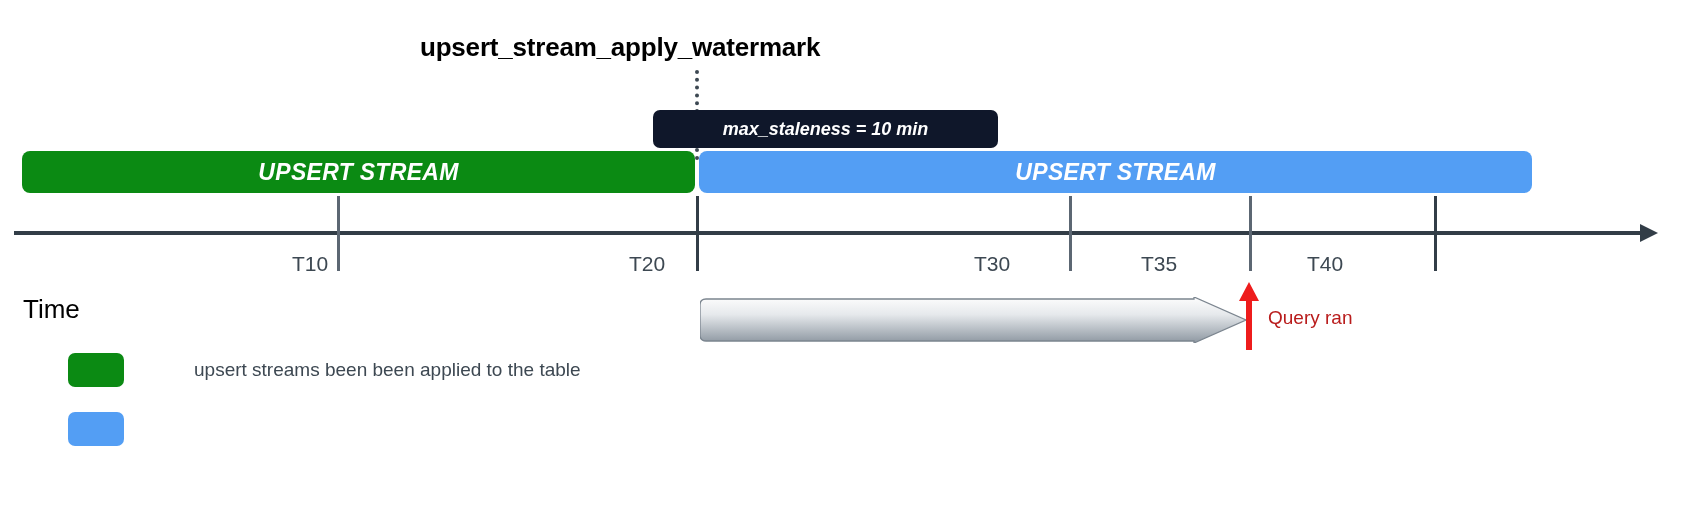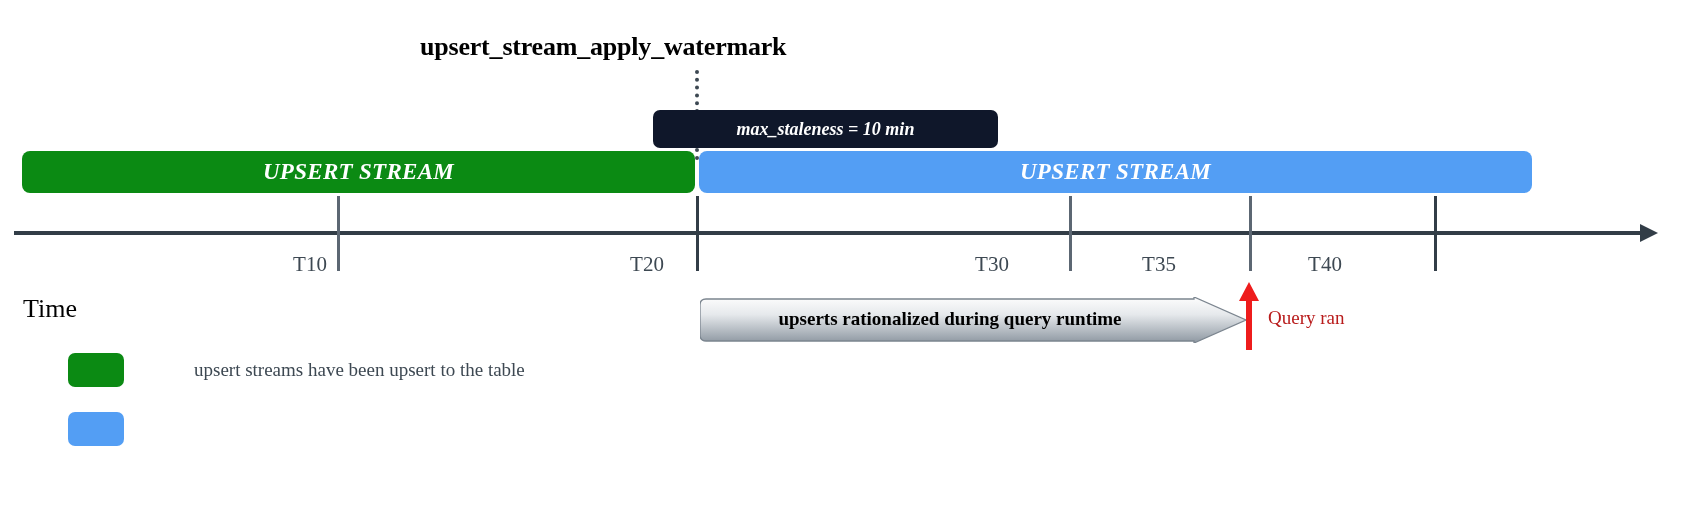--- a/index.html
+++ b/index.html
@@ -5,21 +5,21 @@
   * { box-sizing: border-box; }
   html, body { margin: 0; padding: 0; }
   body {
     width: 1696px;
     height: 530px;
     background: #ffffff;
     font-family: "Liberation Sans", sans-serif;
     position: relative;
     overflow: hidden;
   }
-  #stage { position: absolute; left: 0; top: 0; width: 1625px; height: 530px; font-family: Liberation Serif, serif; }
+  #stage { position: absolute; left: 0; top: 0; width: 1625px; height: 530px; }
 
   
   .title {
     position: absolute;
     left: 420px; top: 32px;
     font-size: 26px;
     font-weight: bold;
     color: #000000;
     white-space: nowrap;
     letter-spacing: -0.2px;
@@ -206,30 +206,29 @@
       <defs>
         <linearGradient id="bgrad" x1="0" y1="0" x2="0" y2="1">
           <stop offset="0%" stop-color="#fdfdfd"></stop>
           <stop offset="38%" stop-color="#e6e9ec"></stop>
           <stop offset="100%" stop-color="#8d97a1"></stop>
         </linearGradient>
       </defs>
       <path d="M 6 2 Q 0 2 0 8 L 0 38 Q 0 44 6 44 L 494 44 L 494 46 L 546 23 L 494 0 L 494 2 Z" fill="url(#bgrad)" stroke="#7b858f" stroke-width="1.3"></path>
     </svg>
   </div>
-  <div class="banner-text">upserts rationalized during query runtime</div>
 
   <div class="query-arrow">
     <svg width="22" height="68" viewBox="0 0 22 68" xmlns="http://www.w3.org/2000/svg">
       <path d="M 11 0 L 21 19 L 14 19 L 14 68 L 8 68 L 8 19 L 1 19 Z" fill="#ee1c1c"></path>
     </svg>
   </div>
   <div class="query-label">Query ran</div>
 
   <div class="legend-row r0">
     <div class="legend-swatch" style="background:#0b8a13"></div>
-    <div class="legend-text">upsert streams have been upsert to the table</div>
+    <div class="legend-text">upsert streams been been applied to the table</div>
   </div>
   <div class="legend-row r1">
     <div class="legend-swatch" style="background:#539ef4"></div>
   </div>
 
 </div>
 
 </body></html>

